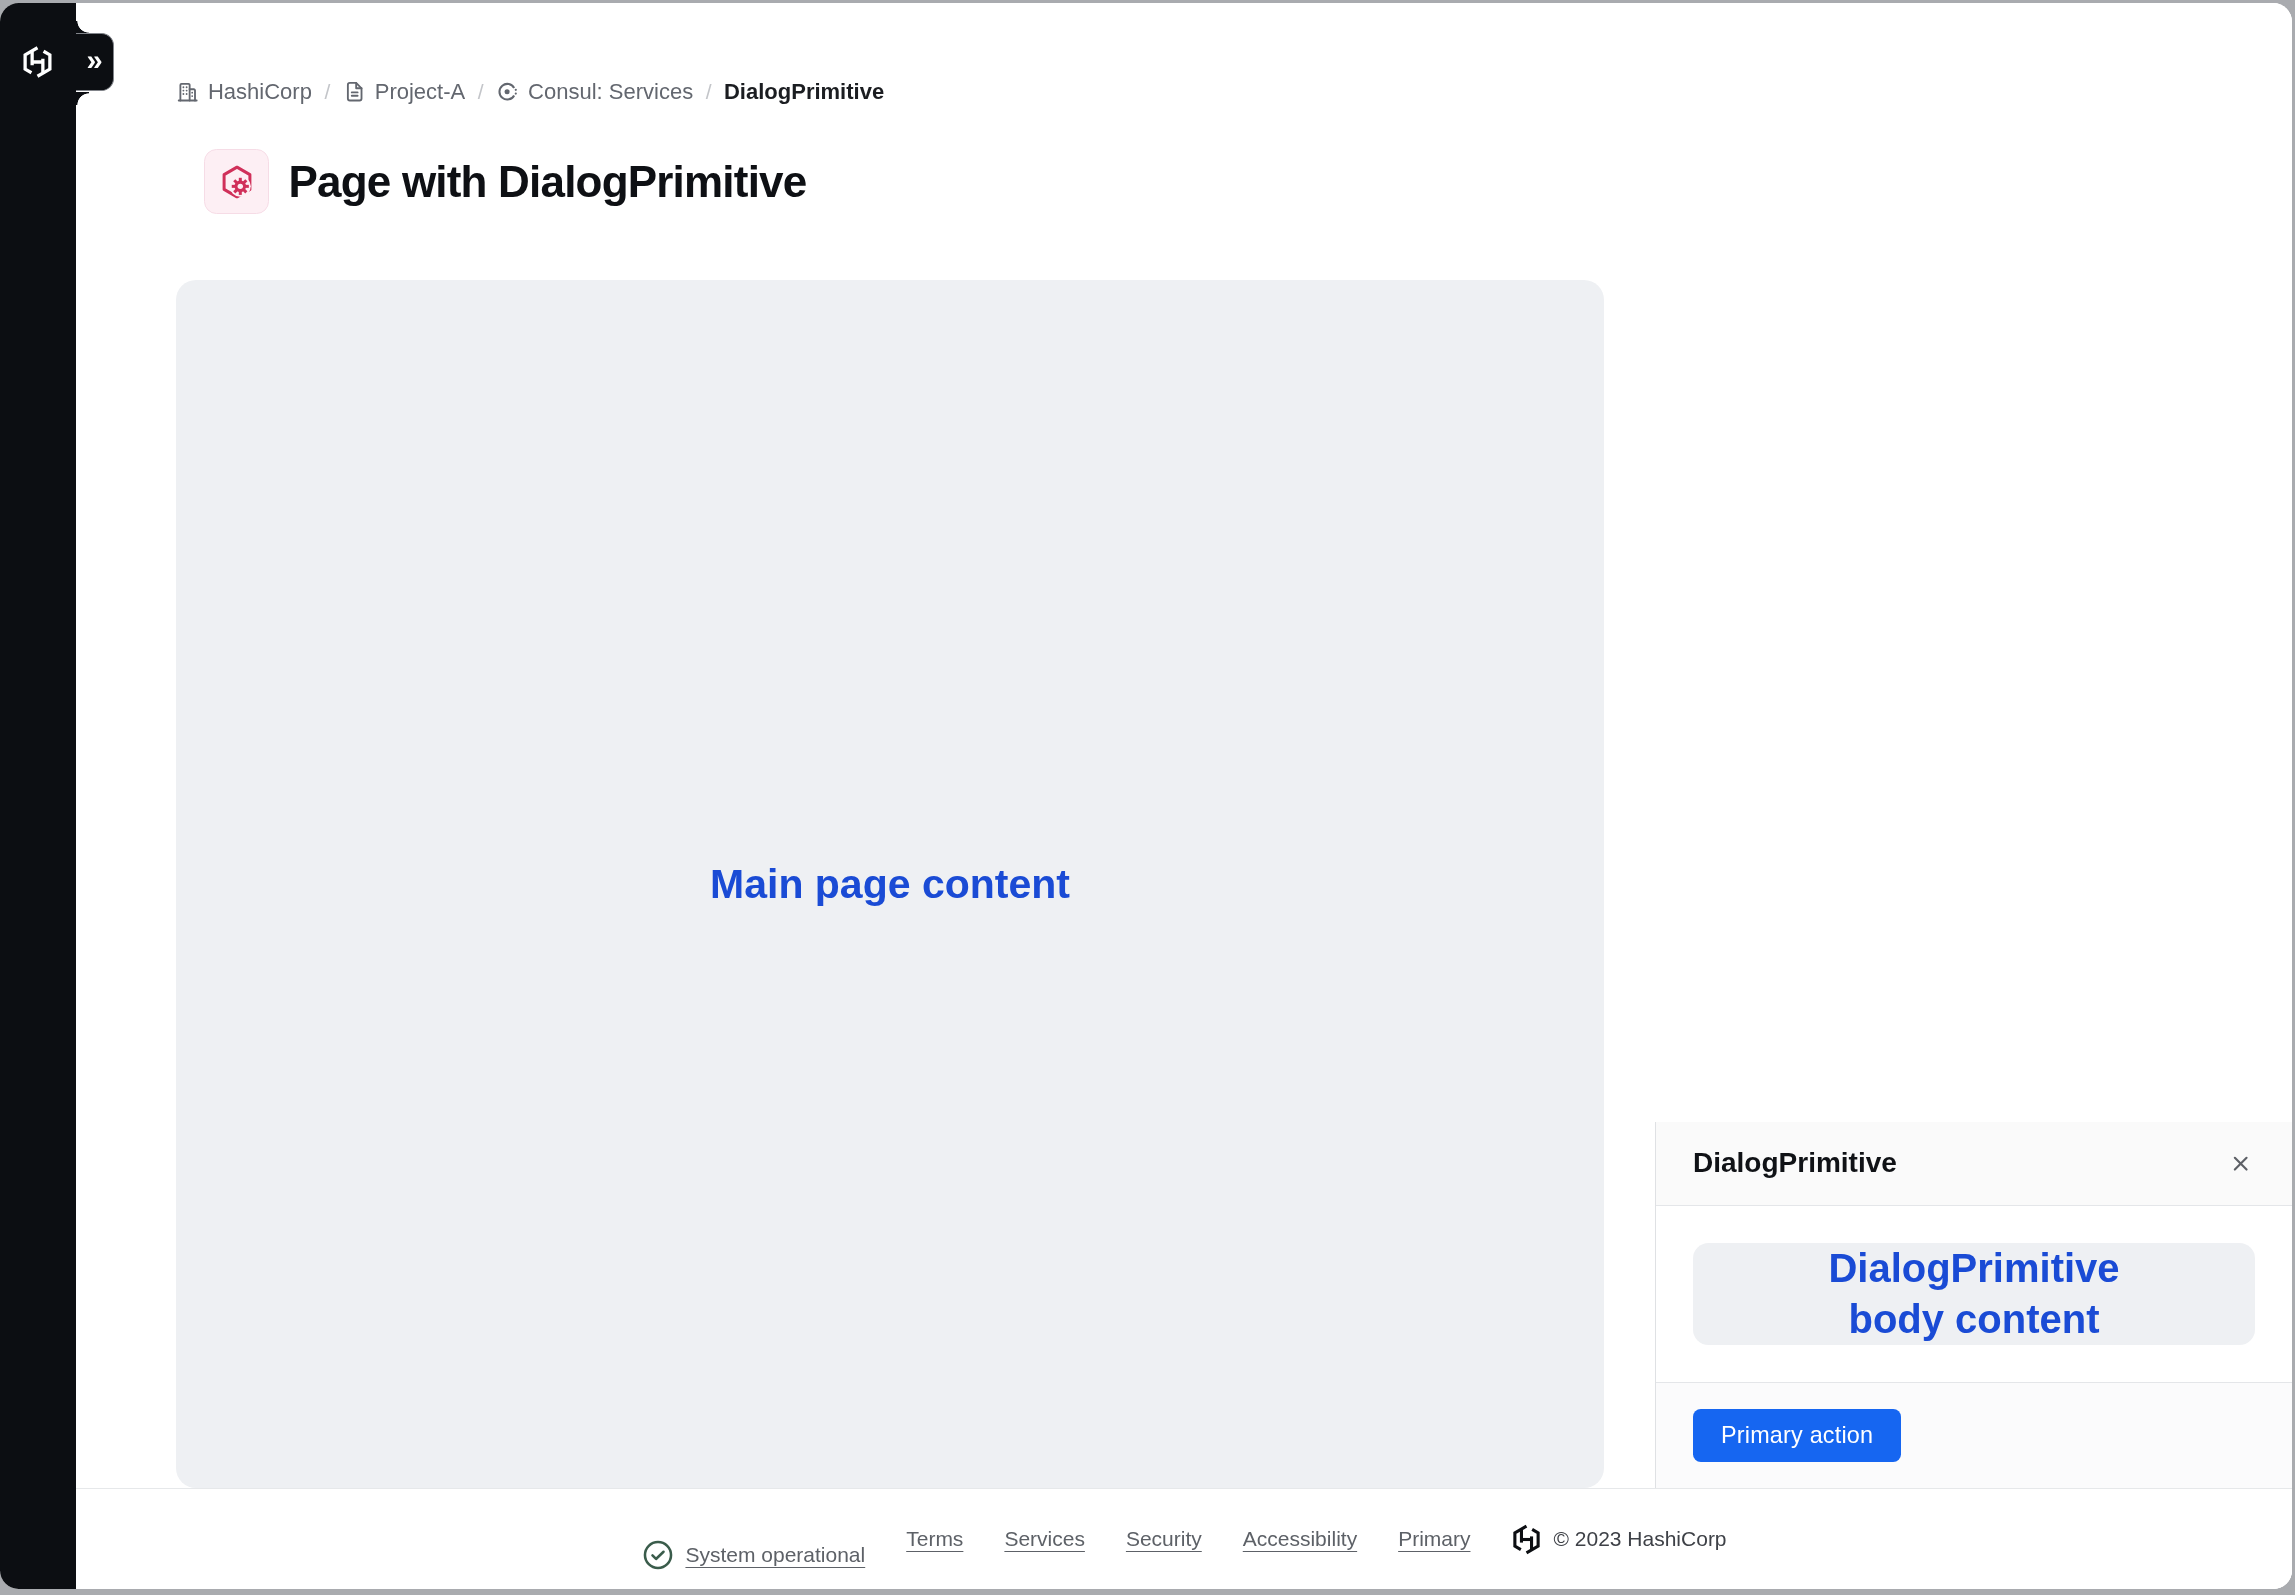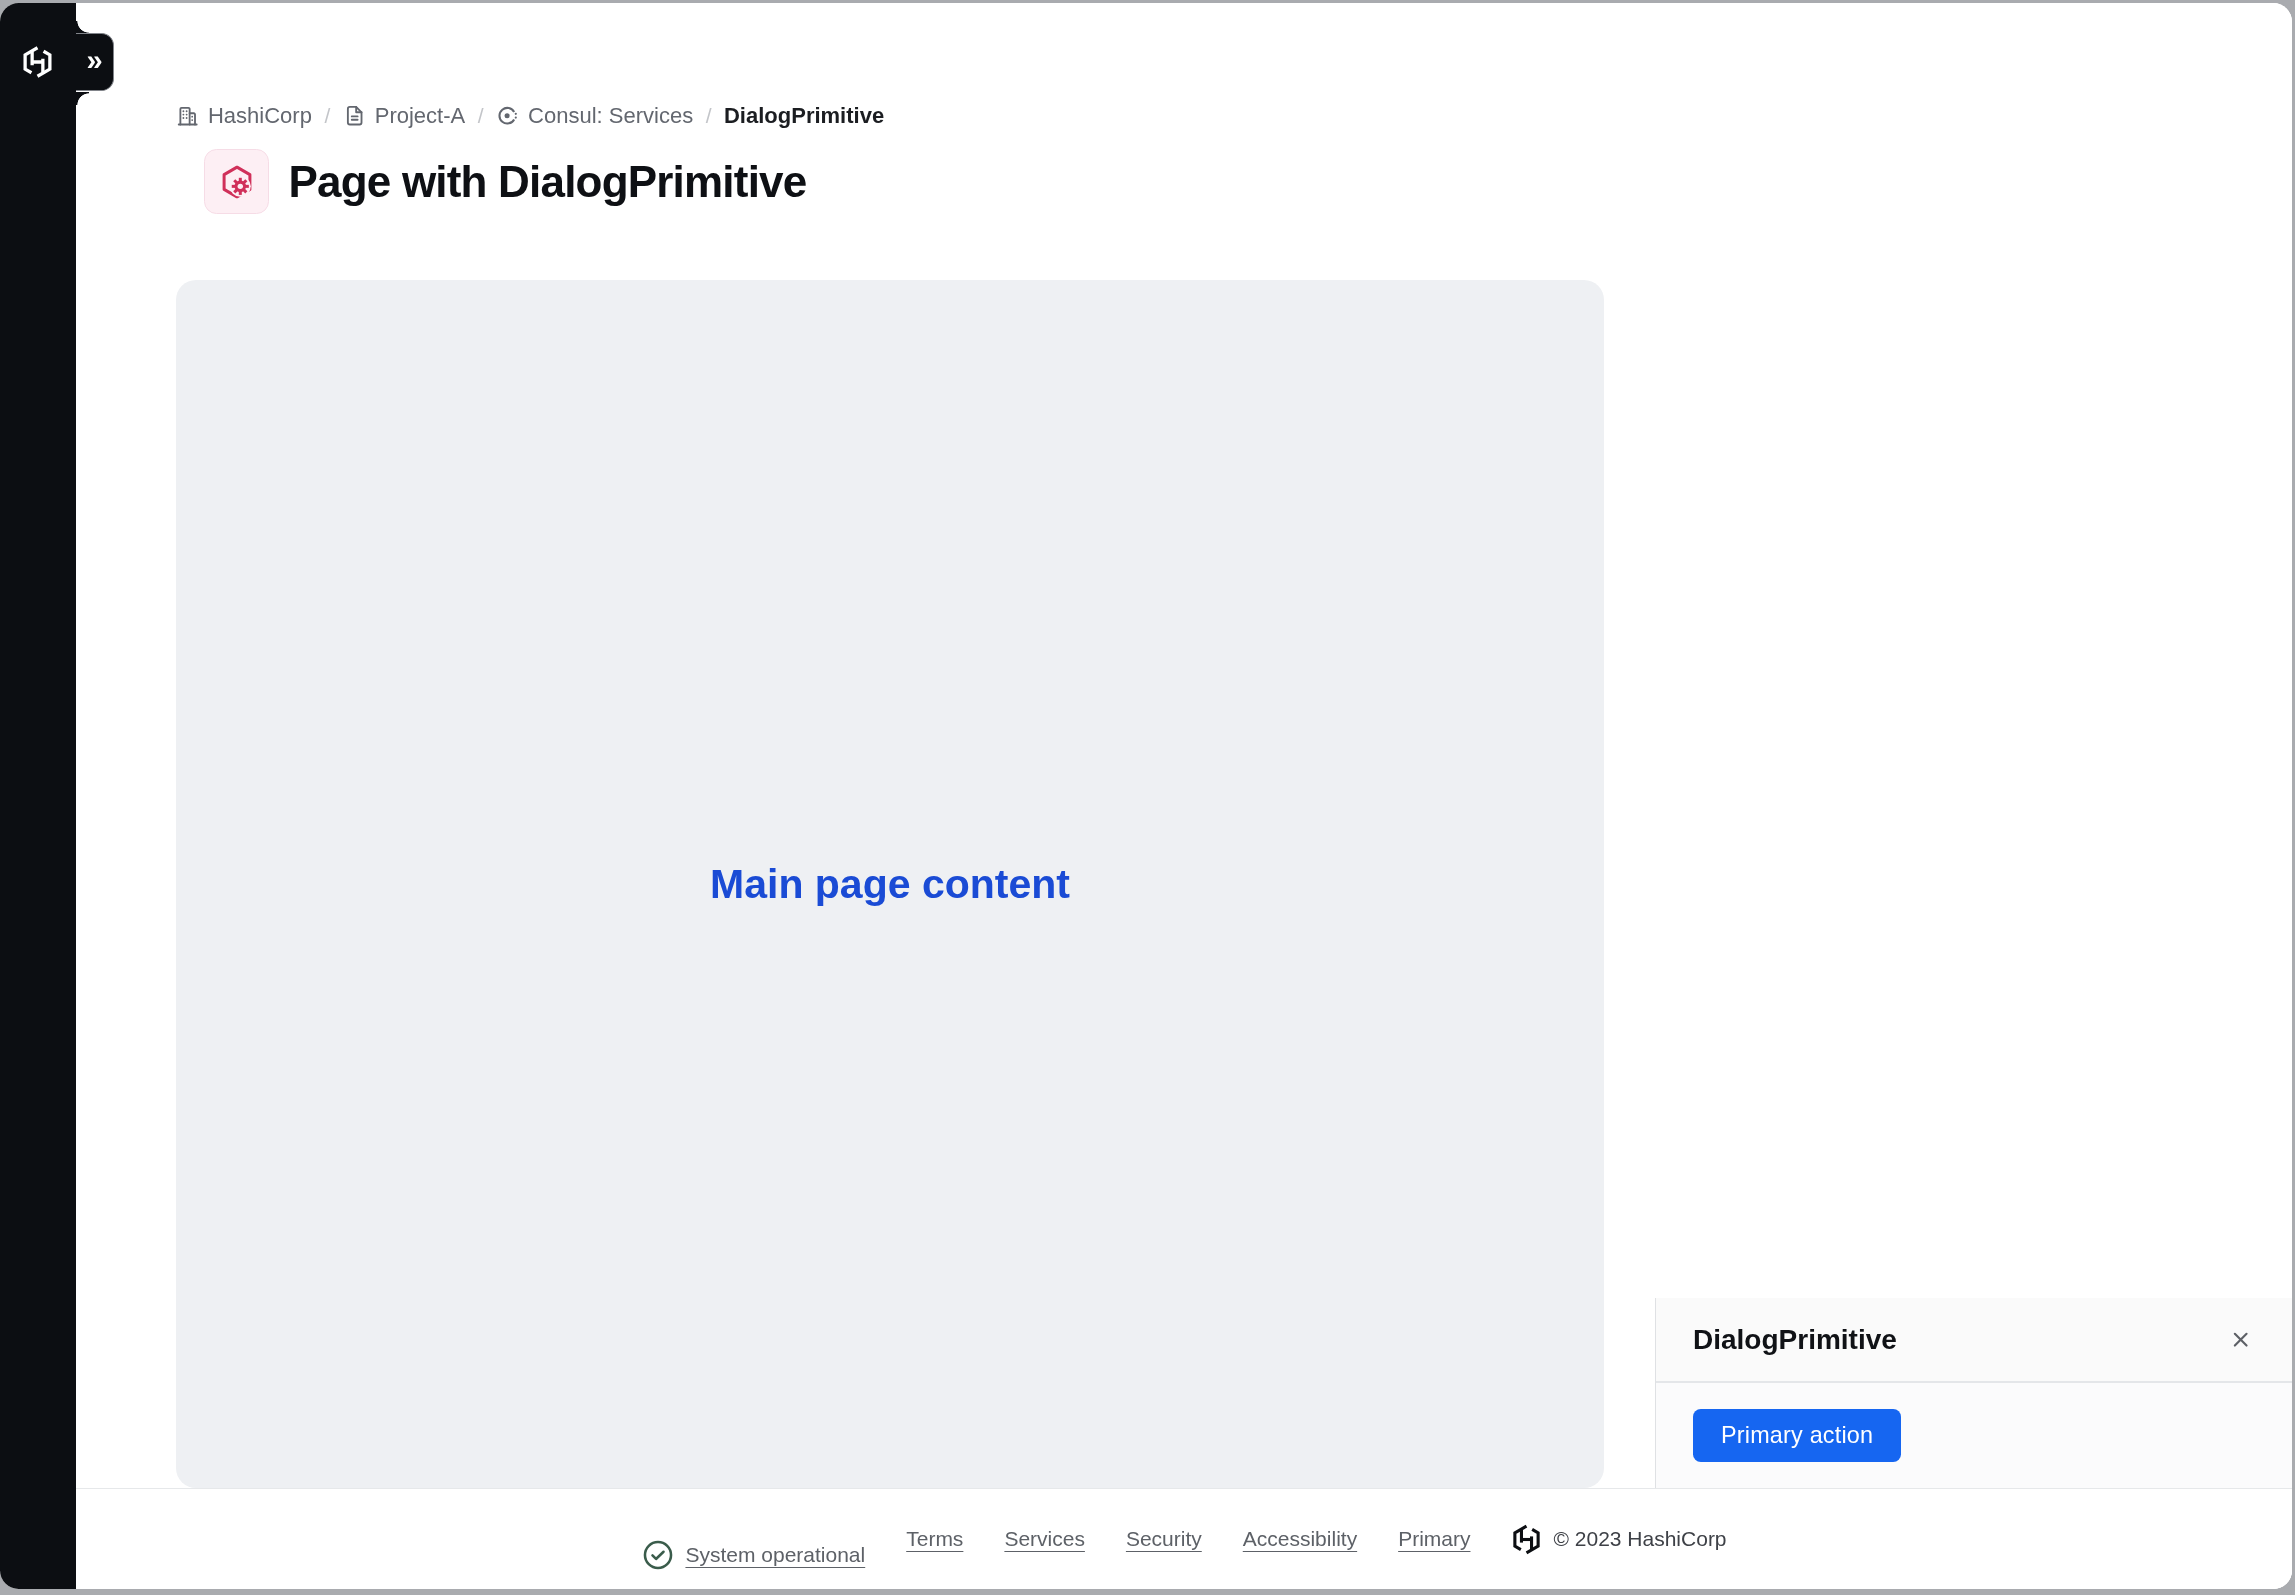--- a/index.html
+++ b/index.html
@@ -39,21 +39,21 @@
   .upper { flex:1; display:flex; min-height:0;align-items:flex-end; }
 
   
   .main-column { flex:1; min-width:0; background:#fff; padding:42px 0 0 100px; display:flex; flex-direction:column; }
   .breadcrumb { display:flex; align-items:center; gap:12.5px; font-size:22px; color:#63676f; height:31px; flex:none; }
   .crumb { display:flex; align-items:center; gap:8.6px; cursor:pointer; }
   .crumb svg { width:23.4px; height:23.4px; color:#63676f; }
   .crumb-sep { color:#c3c5c9; font-size:21px; }
   .crumb.current { color:#1b1d21; font-weight:700; cursor:default; }
 
-  .page-header { display:flex; align-items:center; gap:19.5px; margin-top:18px; flex:none;padding-left:28px; }
+  .page-header { display:flex; align-items:center; gap:19.5px; margin-top:42px; flex:none;padding-left:28px; }
   .title-icon-tile {
     width:65px; height:65px; border-radius:12.5px;
     background:#fdeff4; border:1.6px solid #f6dce6;
     display:flex; align-items:center; justify-content:center; flex:none;
   }
   .title-icon-tile svg { width:36px; height:36px; color:#d0305a; }
   h1.page-title { margin:0; font-size:44px; font-weight:700; color:#0e1014; letter-spacing:-0.8px; }
 
   .main-placeholder {
     margin:66px 51px 0 0; height:1208px; border-radius:20px;
@@ -198,20 +198,25 @@
       </main>
 
       <aside class="dialog-panel">
         <div class="dialog-header">
           <span class="dialog-title">DialogPrimitive</span>
           <button class="close-btn">
             <svg viewBox="0 0 24 24" fill="none" stroke="currentColor" stroke-width="2.2" stroke-linecap="round">
               <path d="M6 6 L18 18 M18 6 L6 18"></path>
             </svg>
           </button>
+        </div>
+        <div class="dialog-body">
+          <div class="dialog-placeholder">
+            <span class="ph-text">DialogPrimitive body content</span>
+          </div>
         </div>
         <div class="dialog-footer">
           <button class="primary-btn">Primary action</button>
         </div>
       </aside>
     </div>
 
     <footer class="page-footer">
       <span class="footer-status">
         <svg viewBox="0 0 24 24" fill="none" stroke="currentColor" stroke-width="1.8" stroke-linecap="round" stroke-linejoin="round">

